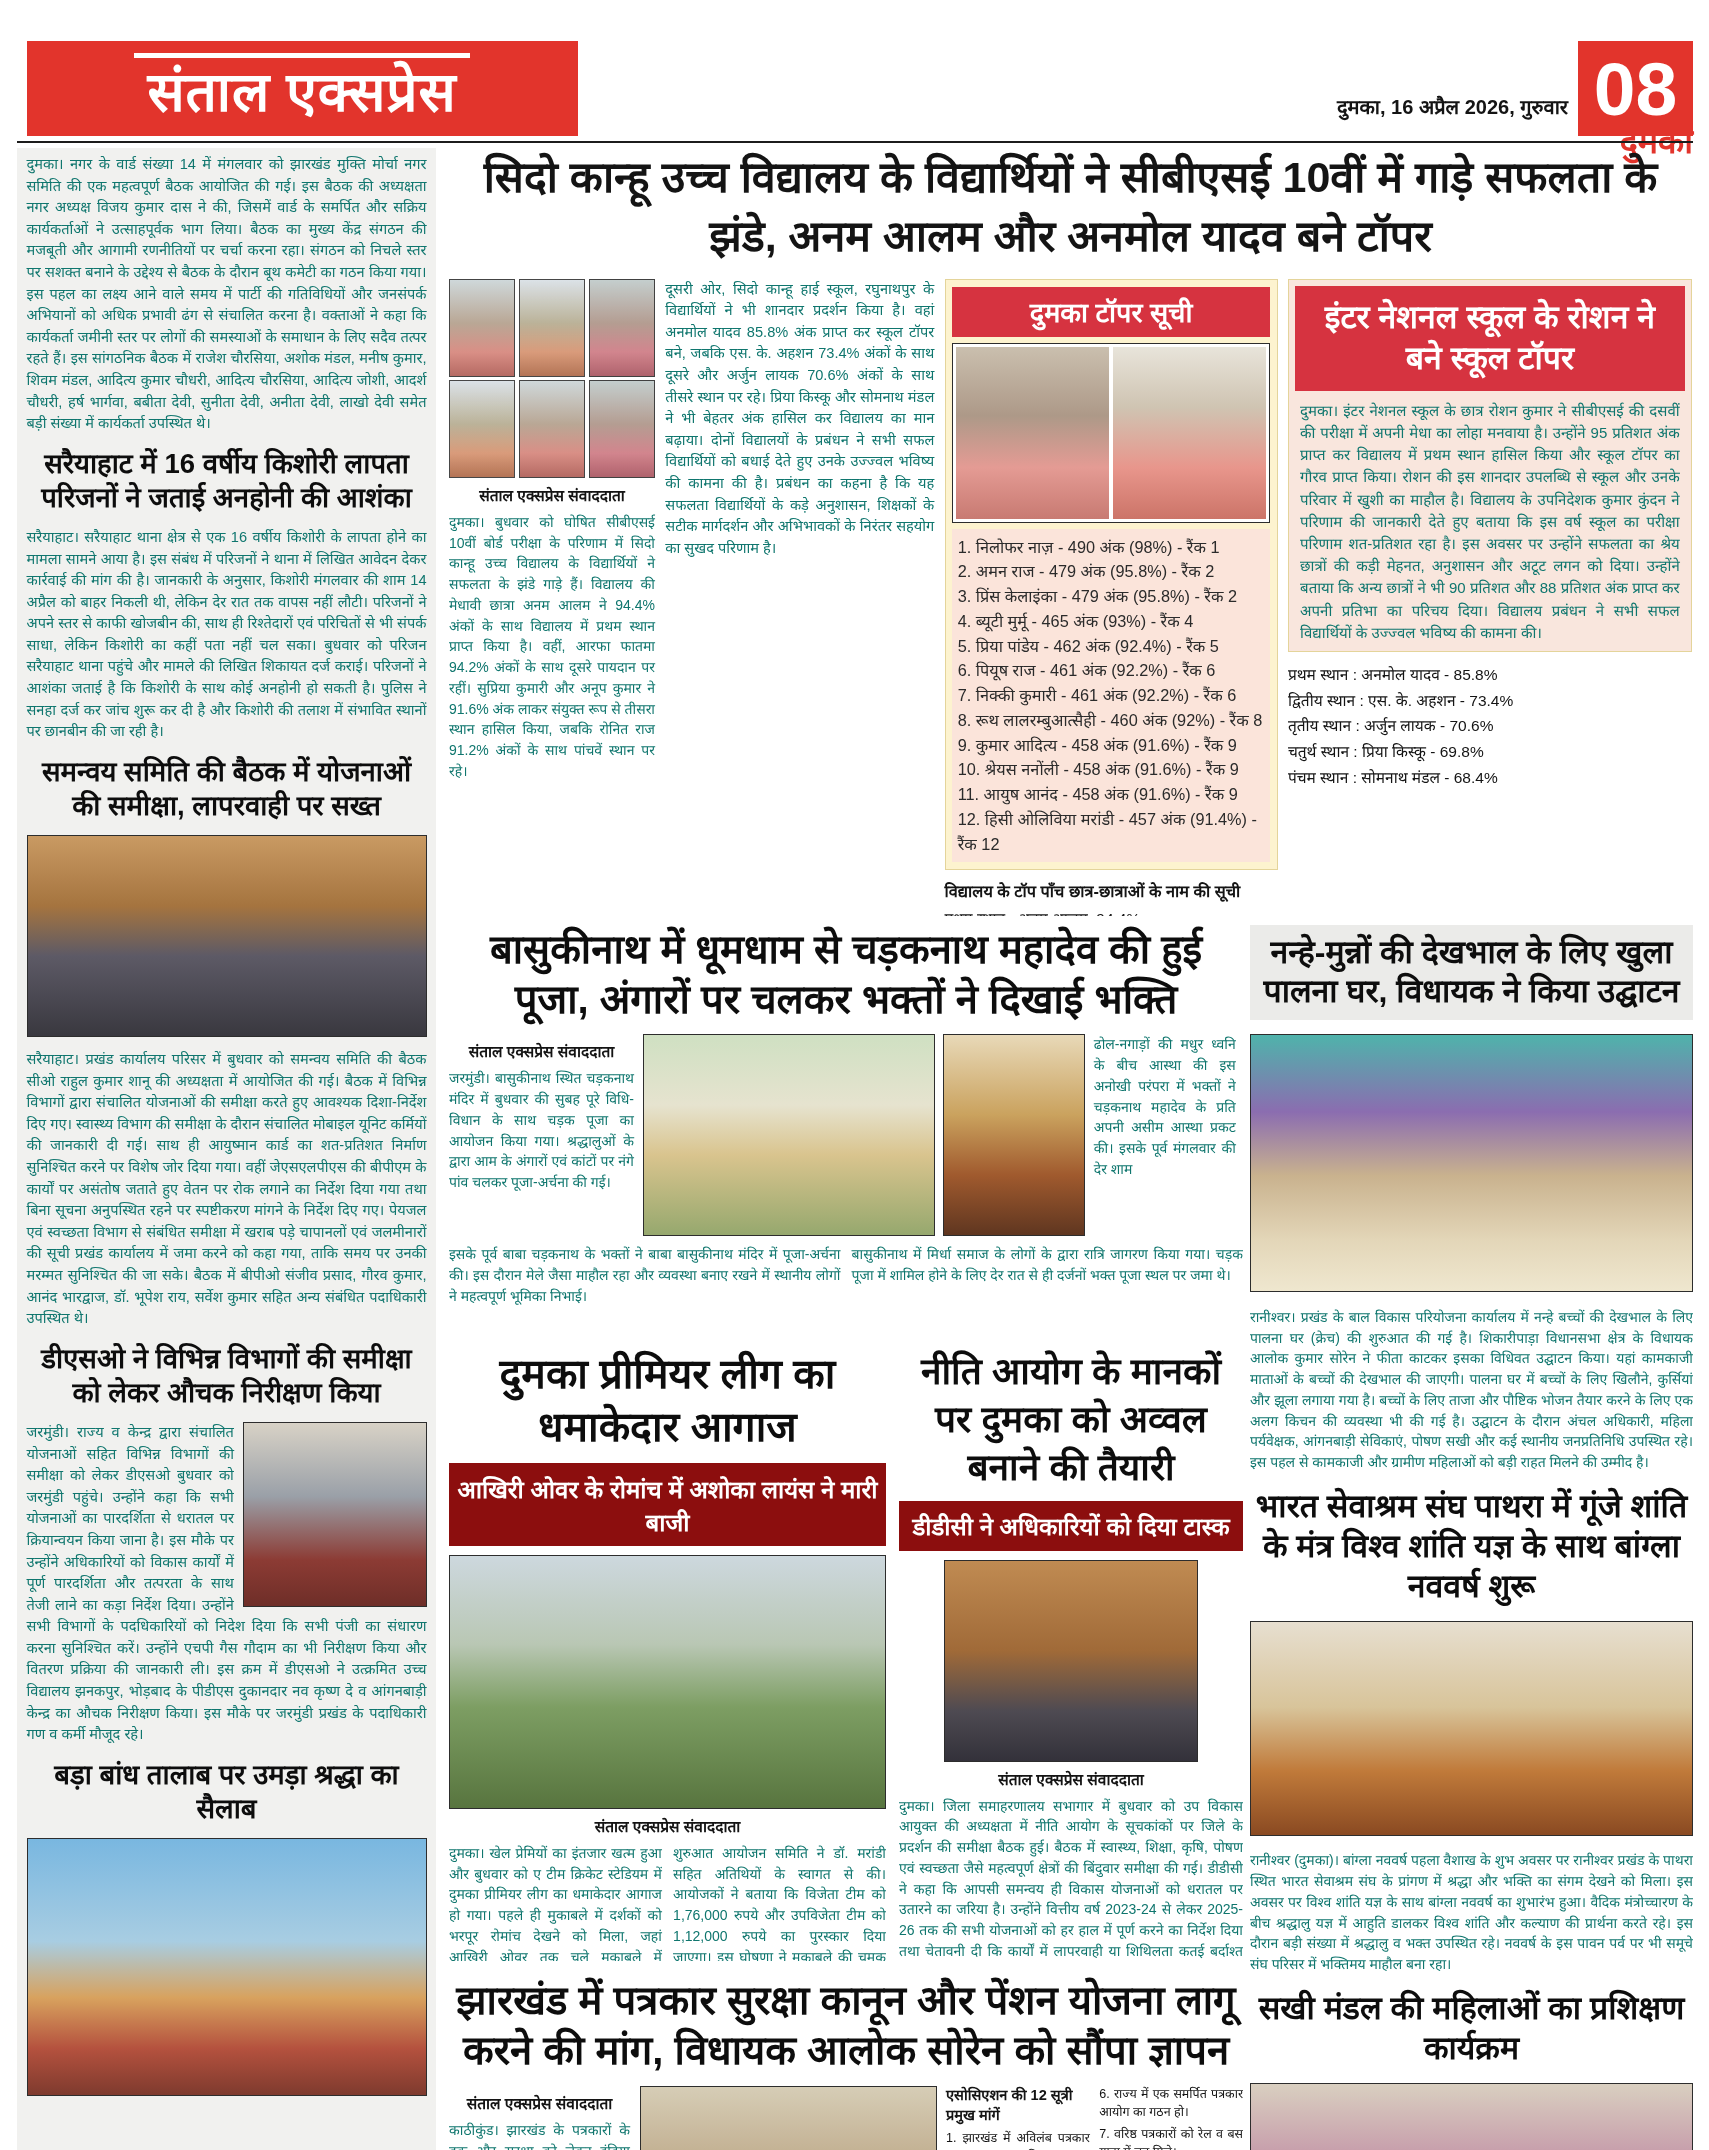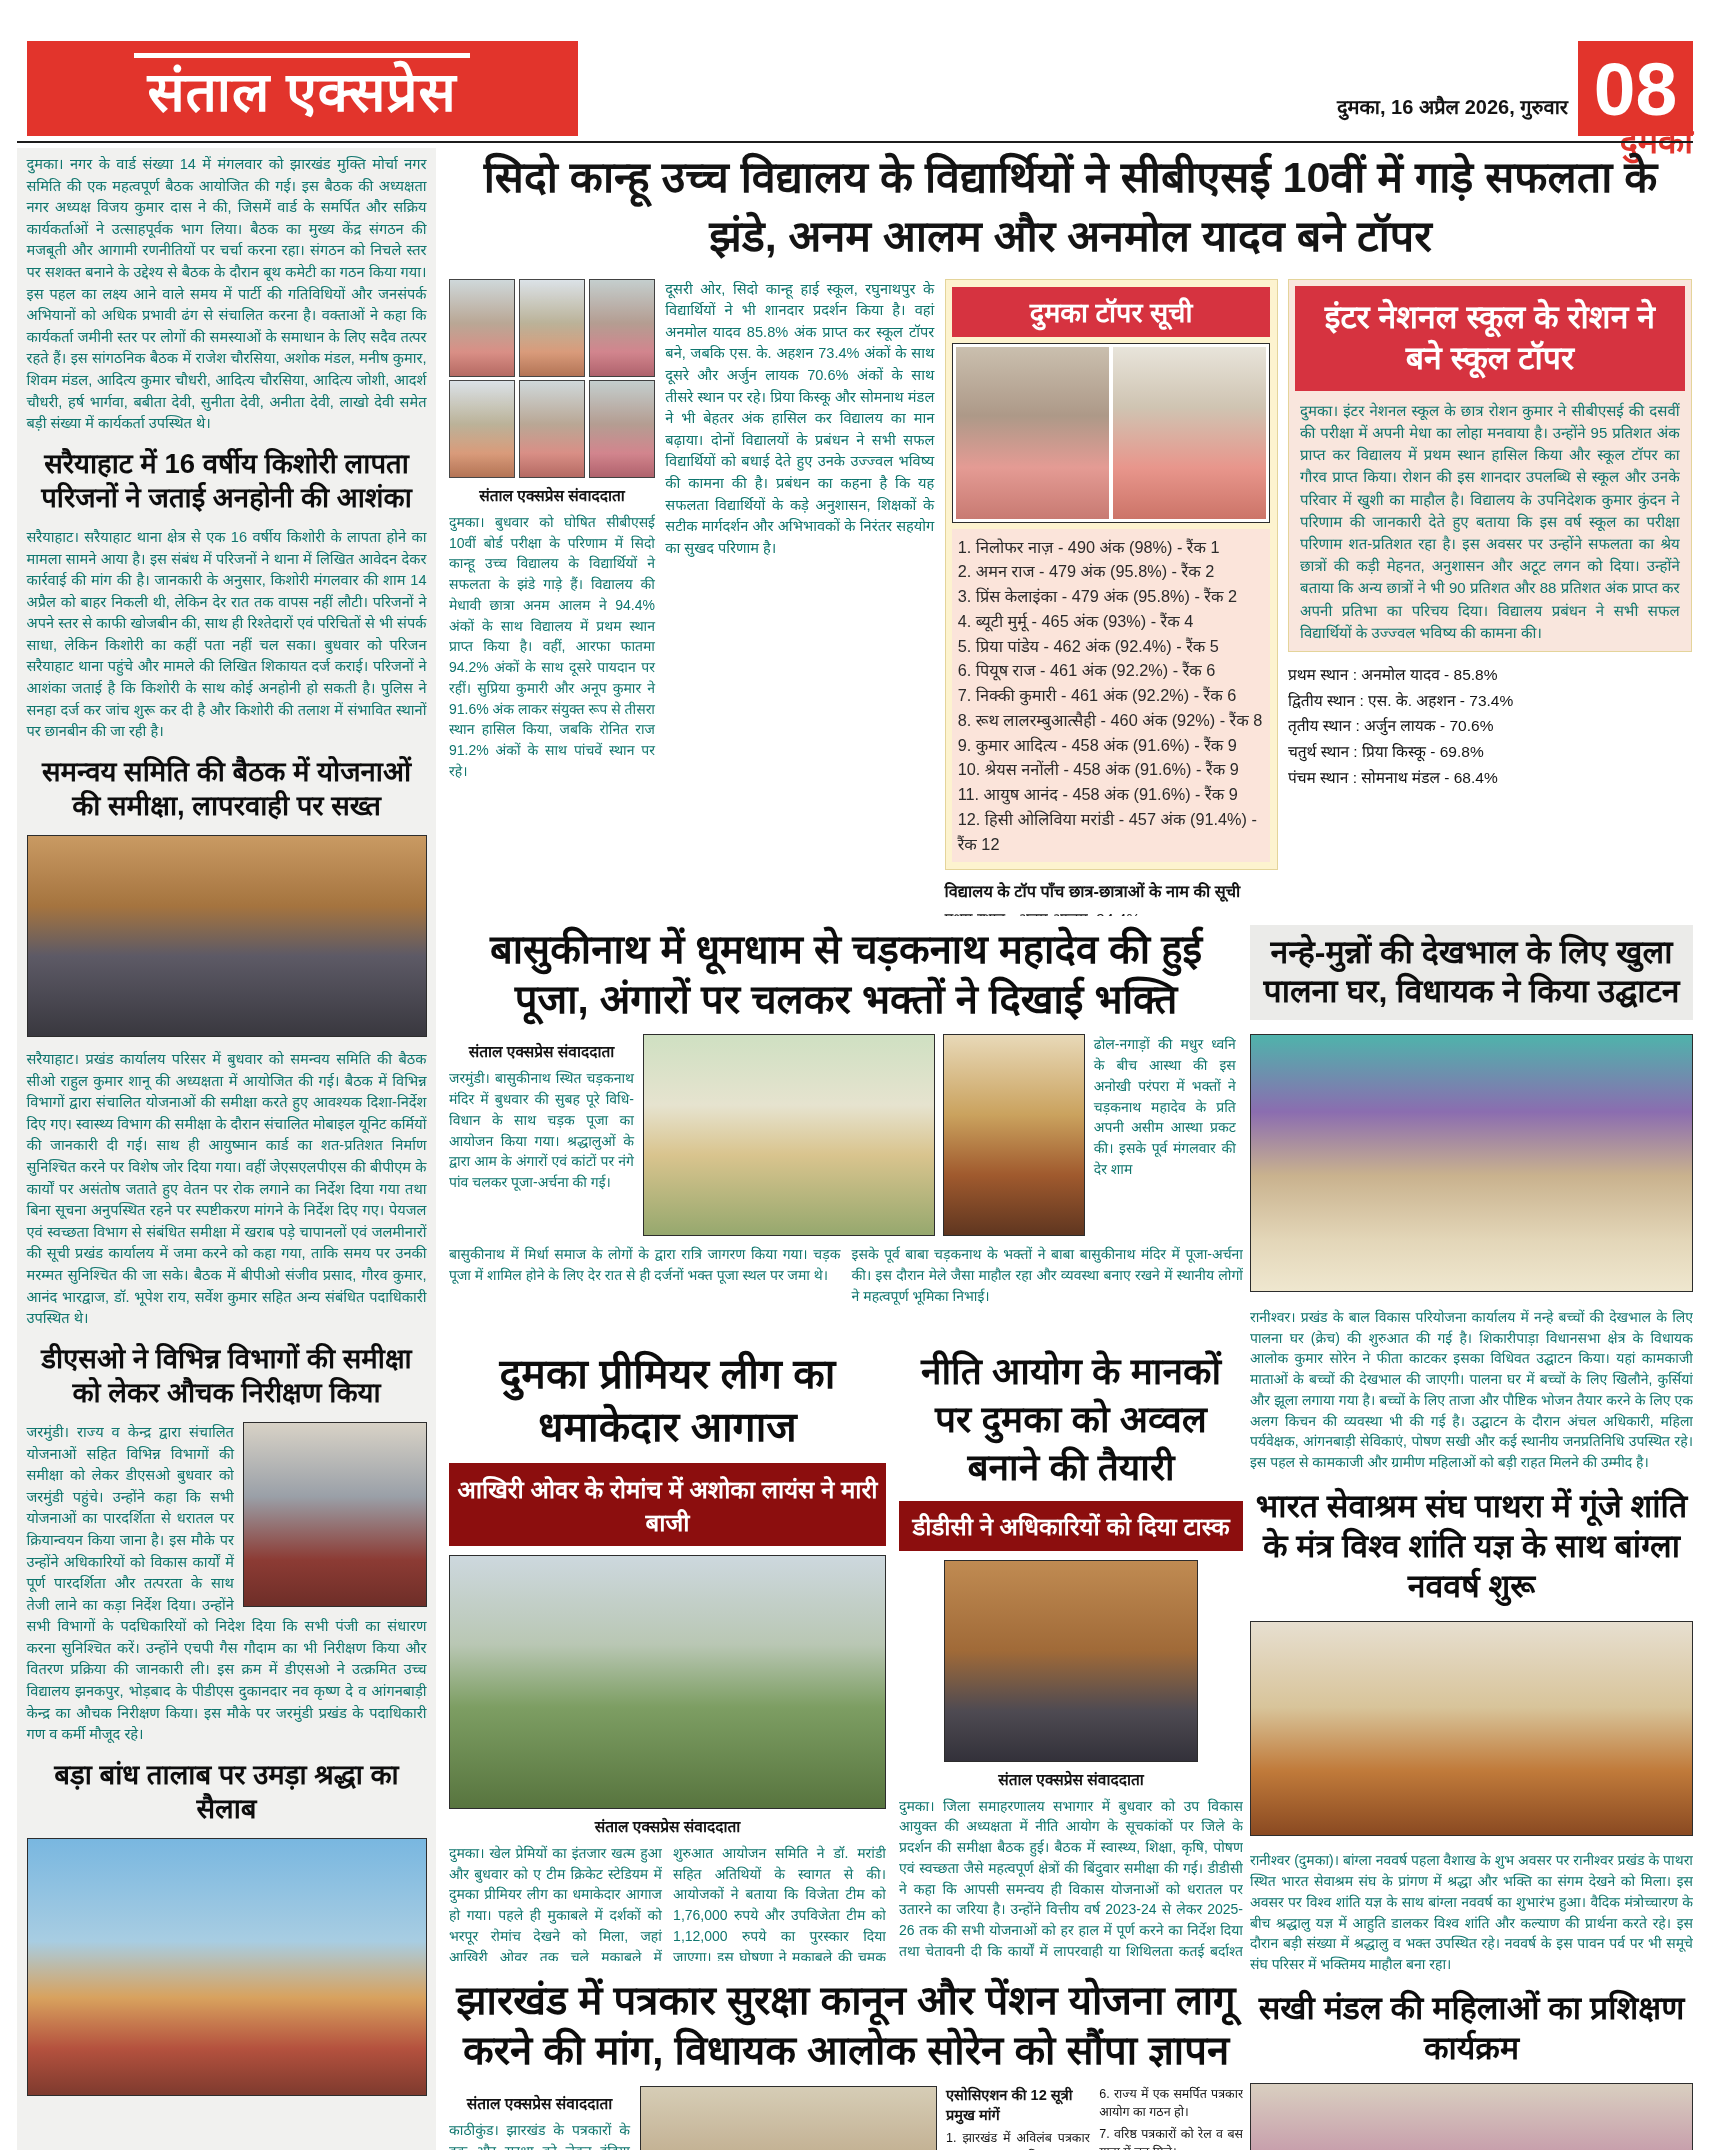--- a/index.html
+++ b/index.html
@@ -247,22 +247,22 @@
         <div class="byline">संताल एक्सप्रेस संवाददाता</div>
         <div class="body-txt">जरमुंडी। बासुकीनाथ स्थित चड़कनाथ मंदिर में बुधवार की सुबह पूरे विधि-विधान के साथ चड़क पूजा का आयोजन किया गया। श्रद्धालुओं के द्वारा आम के अंगारों एवं कांटों पर नंगे पांव चलकर पूजा-अर्चना की गई।</div>
       </div>
       <div class="ph temple-photo"></div>
       <div class="ph firewalk-photo"></div>
       <div class="tcol2">
         <div class="body-txt">ढोल-नगाड़ों की मधुर ध्वनि के बीच आस्था की इस अनोखी परंपरा में भक्तों ने चड़कनाथ महादेव के प्रति अपनी असीम आस्था प्रकट की। इसके पूर्व मंगलवार की देर शाम</div>
       </div>
     </div>
     <div class="basuki-bottom">
+      <div class="body-txt">इसके पूर्व बाबा चड़कनाथ के भक्तों ने बाबा बासुकीनाथ मंदिर में पूजा-अर्चना की। इस दौरान मेले जैसा माहौल रहा और व्यवस्था बनाए रखने में स्थानीय लोगों ने महत्वपूर्ण भूमिका निभाई।</div>
       <div class="body-txt">बासुकीनाथ में मिर्धा समाज के लोगों के द्वारा रात्रि जागरण किया गया। चड़क पूजा में शामिल होने के लिए देर रात से ही दर्जनों भक्त पूजा स्थल पर जमा थे।</div>
-      <div class="body-txt">इसके पूर्व बाबा चड़कनाथ के भक्तों ने बाबा बासुकीनाथ मंदिर में पूजा-अर्चना की। इस दौरान मेले जैसा माहौल रहा और व्यवस्था बनाए रखने में स्थानीय लोगों ने महत्वपूर्ण भूमिका निभाई।</div>
     </div>
   </div>
 
   <div class="zone-dpl">
     <div class="hl">दुमका प्रीमियर लीग का धमाकेदार आगाज</div>
     <div class="red-bar">आखिरी ओवर के रोमांच में अशोका लायंस ने मारी बाजी</div>
     <div class="ph cricket-photo"></div>
     <div class="byline">संताल एक्सप्रेस संवाददाता</div>
     <div class="body-txt">दुमका। खेल प्रेमियों का इंतजार खत्म हुआ और बुधवार को ए टीम क्रिकेट स्टेडियम में दुमका प्रीमियर लीग का धमाकेदार आगाज हो गया। पहले ही मुकाबले में दर्शकों को भरपूर रोमांच देखने को मिला, जहां आखिरी ओवर तक चले मुकाबले में अशोका लायंस ने बाजी मारी। समारोह की शुरुआत आयोजन समिति ने डॉ. मरांडी सहित अतिथियों के स्वागत से की। आयोजकों ने बताया कि विजेता टीम को 1,76,000 रुपये और उपविजेता टीम को 1,12,000 रुपये का पुरस्कार दिया जाएगा। इस घोषणा ने मुकाबले की चमक और बढ़ा दी।</div>
   </div>

